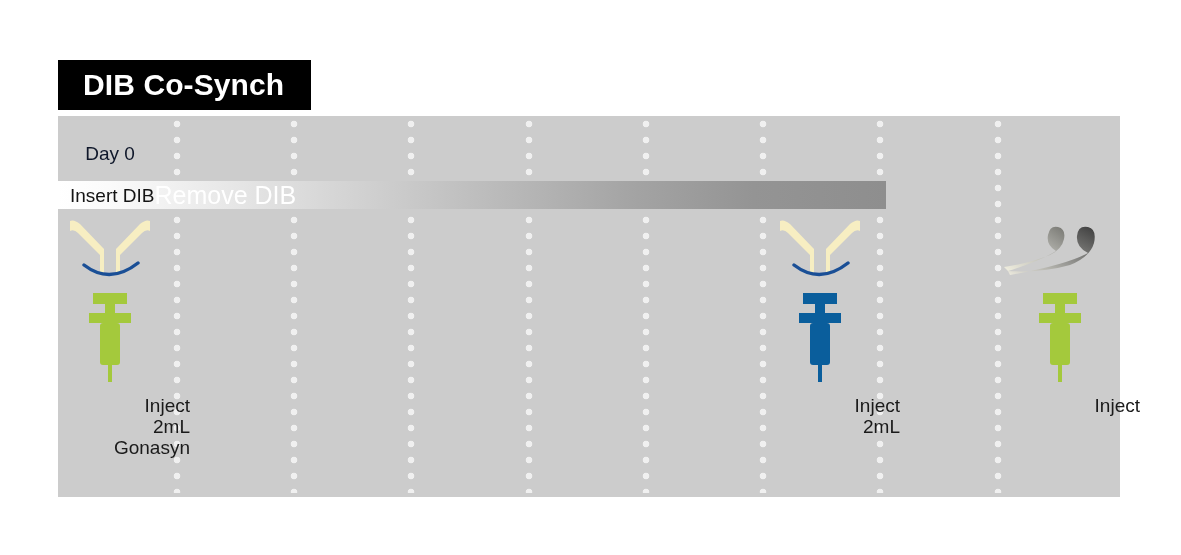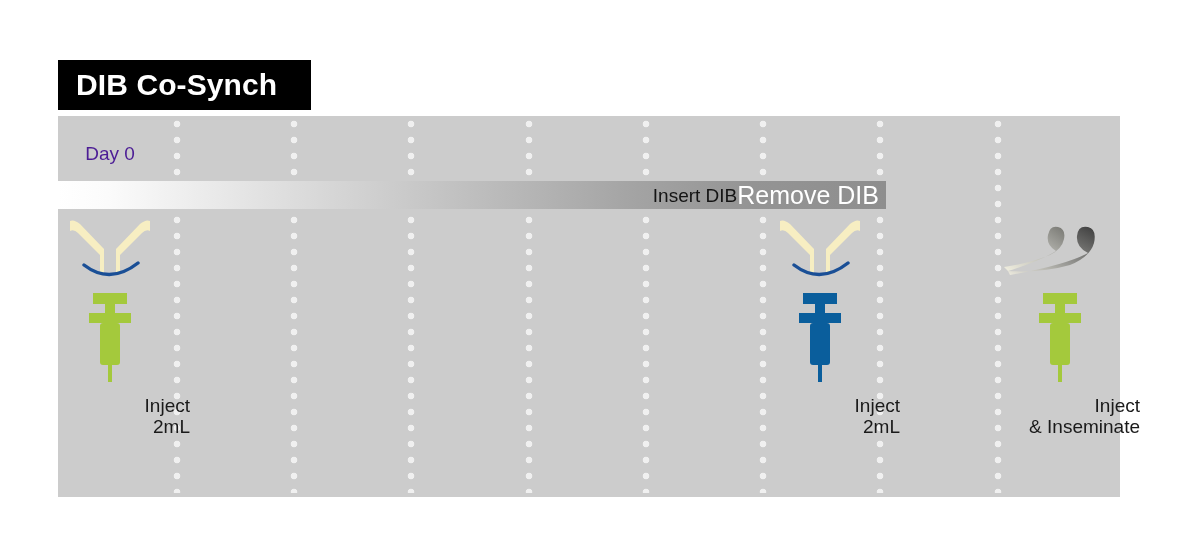--- a/index.html
+++ b/index.html
@@ -22,21 +22,21 @@
   .title-banner {
     position: absolute;
     left: 58px;
     top: 60px;
     width: 253px;
     height: 50px;
     background: #000000;
     display: flex;
     align-items: center;
     box-sizing: border-box;
-    padding-left: 18px;
+    padding-left: 25px;
     z-index: 6;
   }
   .title-banner .title-text {
     color: #ffffff;
     font-size: 30px;
     font-weight: bold;
     letter-spacing: 0.1px;
     line-height: 1;
     white-space: nowrap;
   }
@@ -64,21 +64,21 @@
     background-repeat: repeat-y;
   }
 
   
   .day-label {
     position: absolute;
     top: 141px;
     height: 26px;
     line-height: 26px;
     text-align: center;
-    color: #4c1d95;
+    color: #0f172a;
     font-size: 19px;
     z-index: 4;
     white-space: nowrap;
   }
 
   
   .dib-bar {
     position: absolute;
     left: 58px;
     top: 181px;
@@ -89,21 +89,21 @@
         #fbfbfb 6%,
         #e8e8e8 20%,
         #d2d2d2 36%,
         #b9b9b9 54%,
         #a3a3a3 70%,
         #949494 84%,
         #8e8e8e 100%);
     z-index: 5;
     display: flex;
     align-items: center;
-    justify-content: flex-end;
+    justify-content: flex-start;
     box-sizing: border-box;
     padding: 0 7px 0 12px;
   }
   .dib-bar .insert-label {
     color: #141414;
     font-size: 19px;
     line-height: 1;
     white-space: nowrap;
   }
   .dib-bar .remove-label {
@@ -172,20 +172,21 @@
         <rect x="14" y="2" width="34" height="11" fill="#a4c93c"></rect>
         <rect x="26" y="13" width="10" height="9" fill="#a4c93c"></rect>
         <rect x="10" y="22" width="42" height="10" fill="#a4c93c"></rect>
         <rect x="21" y="32" width="20" height="42" rx="3" fill="#a4c93c"></rect>
         <rect x="29" y="74" width="4" height="17" fill="#a4c93c"></rect>
       </svg>
     </div>
     <div class="caption" style="margin-top:12px;">
       <span class="cap-line">Inject</span>
       <span class="cap-line">2mL</span>
+      <span class="cap-line">Gonasyn</span>
     </div>
   </div>
 
   <div class="event-col" style="left:740px; top:215px; width:160px;">
     <div class="icon-slot" style="height:68px;">
       <svg width="100" height="68" viewBox="0 0 100 68" style="display:block;margin:0 auto;">
         <path d="M10 6 Q14 4 20 9 L44 34 L44 58 L56 58 L56 34 L80 9 Q86 4 90 6 L90 16 Q86 14 82 18 L60 40 L60 58 L40 58 L40 40 L18 18 Q14 14 10 16 Z" fill="#f7eec2"></path>
         <path d="M24 50 Q50 70 78 48" stroke="#1a4f96" stroke-width="3.4" fill="none" stroke-linecap="round"></path>
       </svg>
     </div>
@@ -229,17 +230,16 @@
       <svg width="62" height="92" viewBox="0 0 62 92" style="display:block;margin:0 auto;">
         <rect x="14" y="2" width="34" height="11" fill="#a4c93c"></rect>
         <rect x="26" y="13" width="10" height="9" fill="#a4c93c"></rect>
         <rect x="10" y="22" width="42" height="10" fill="#a4c93c"></rect>
         <rect x="21" y="32" width="20" height="42" rx="3" fill="#a4c93c"></rect>
         <rect x="29" y="74" width="4" height="17" fill="#a4c93c"></rect>
       </svg>
     </div>
     <div class="caption" style="margin-top:12px;">
       <span class="cap-line">Inject</span>
-      <span class="cap-line">&amp; Inseminate</span>
     </div>
   </div>
 
 </div>
 
 </body></html>

